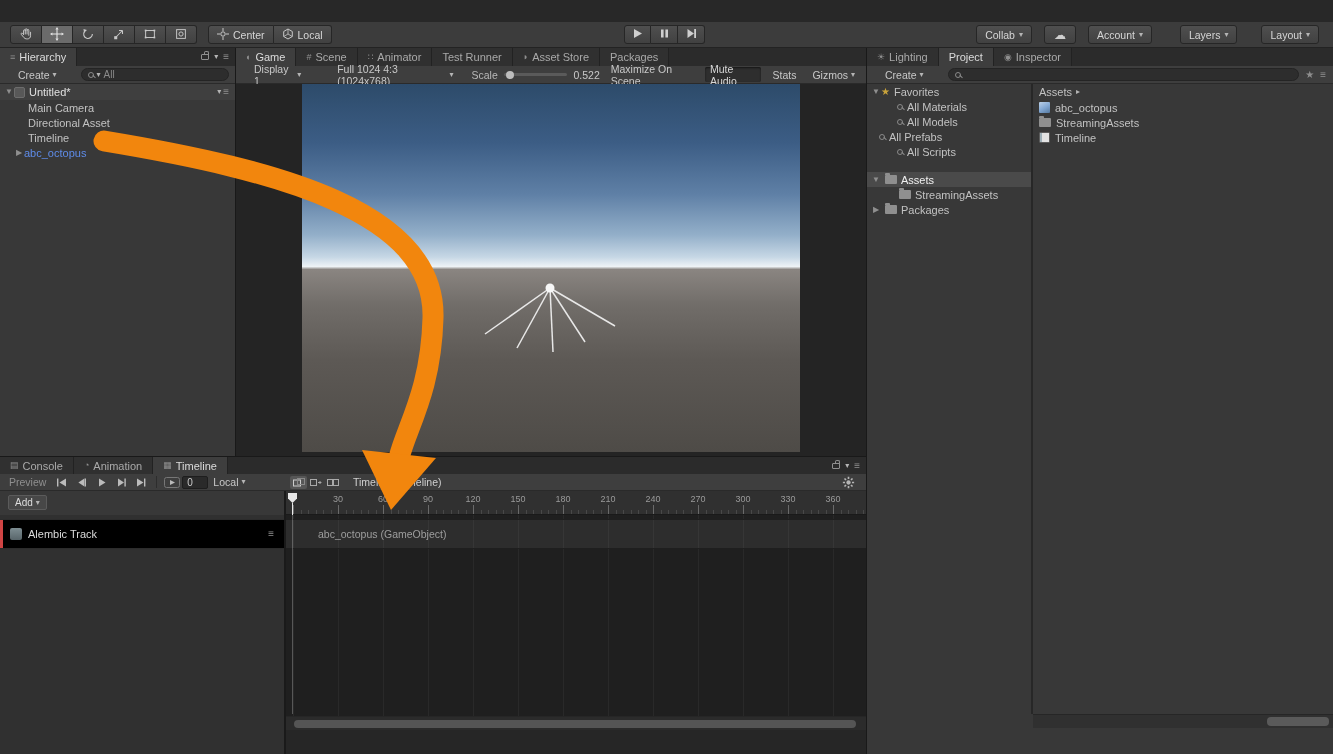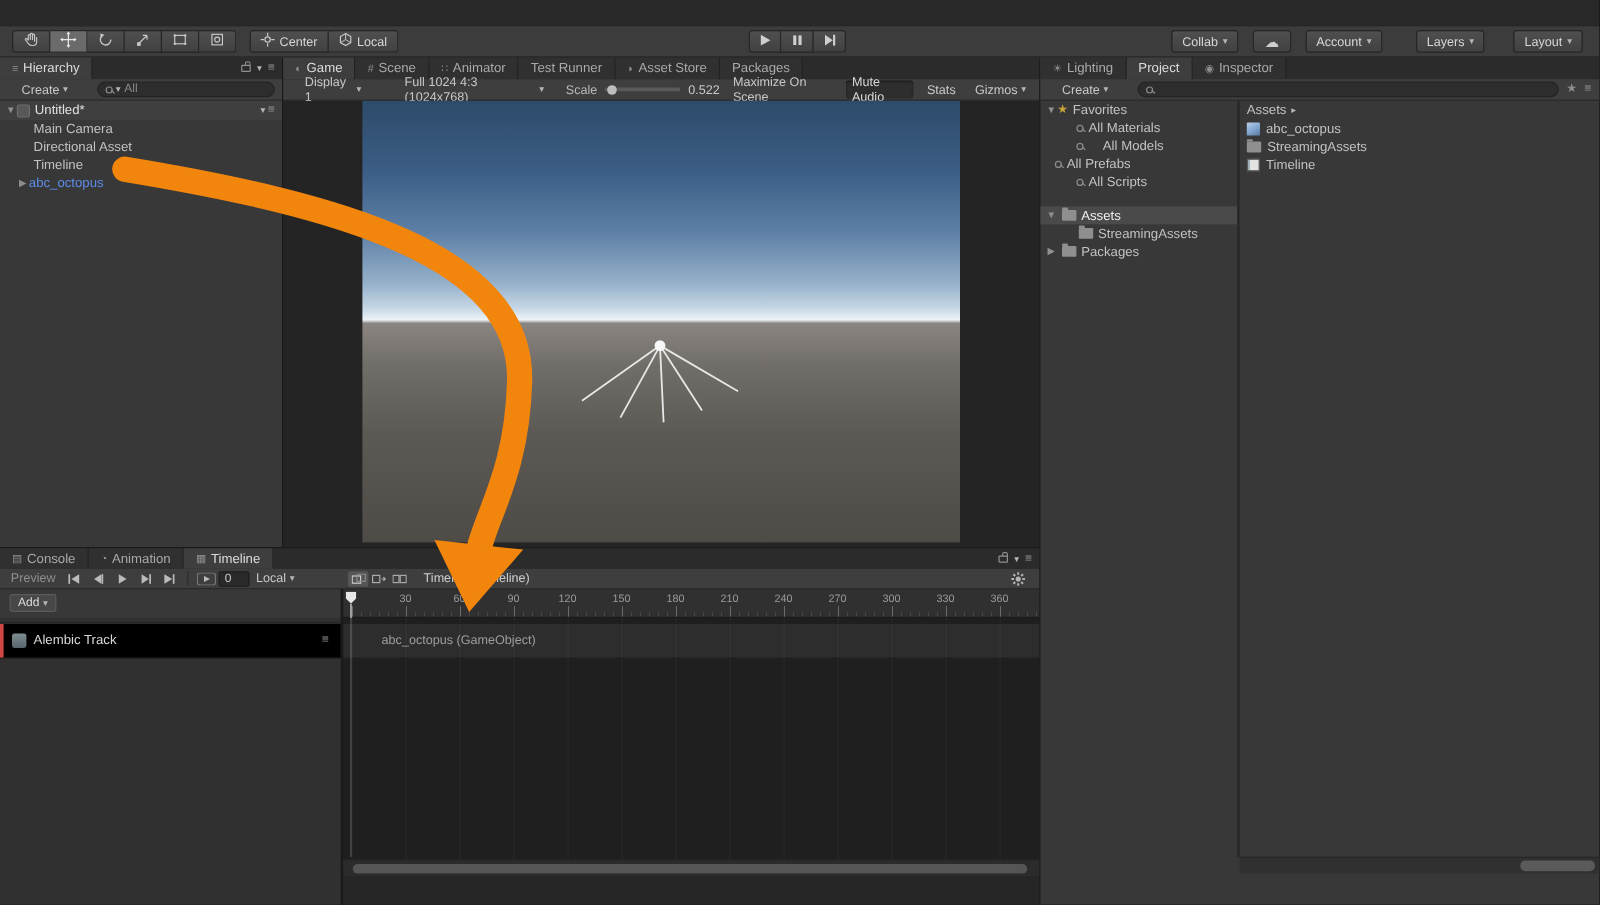--- a/index.html
+++ b/index.html
@@ -354,21 +354,21 @@
     <div class="abs" style="left:0;top:36px;width:164px;height:630px">
       <div class="row" style="padding-left:4px">
         <span class="disc">▼</span>
         <span class="star">★</span>
         <span style="margin-left:4px">Favorites</span>
       </div>
       <div class="row" style="padding-left:30px;gap:4px">
           <span class="mag"></span>
           <span>All Materials</span>
         </div>
-      <div class="row" style="padding-left:30px;gap:16px">
+      <div class="row" style="padding-left:30px;gap:4px">
           <span class="mag"></span>
           <span>All Models</span>
         </div>
       <div class="row" style="padding-left:12px;gap:4px">
           <span class="mag"></span>
           <span>All Prefabs</span>
         </div>
       <div class="row" style="padding-left:30px;gap:4px">
           <span class="mag"></span>
           <span>All Scripts</span>

